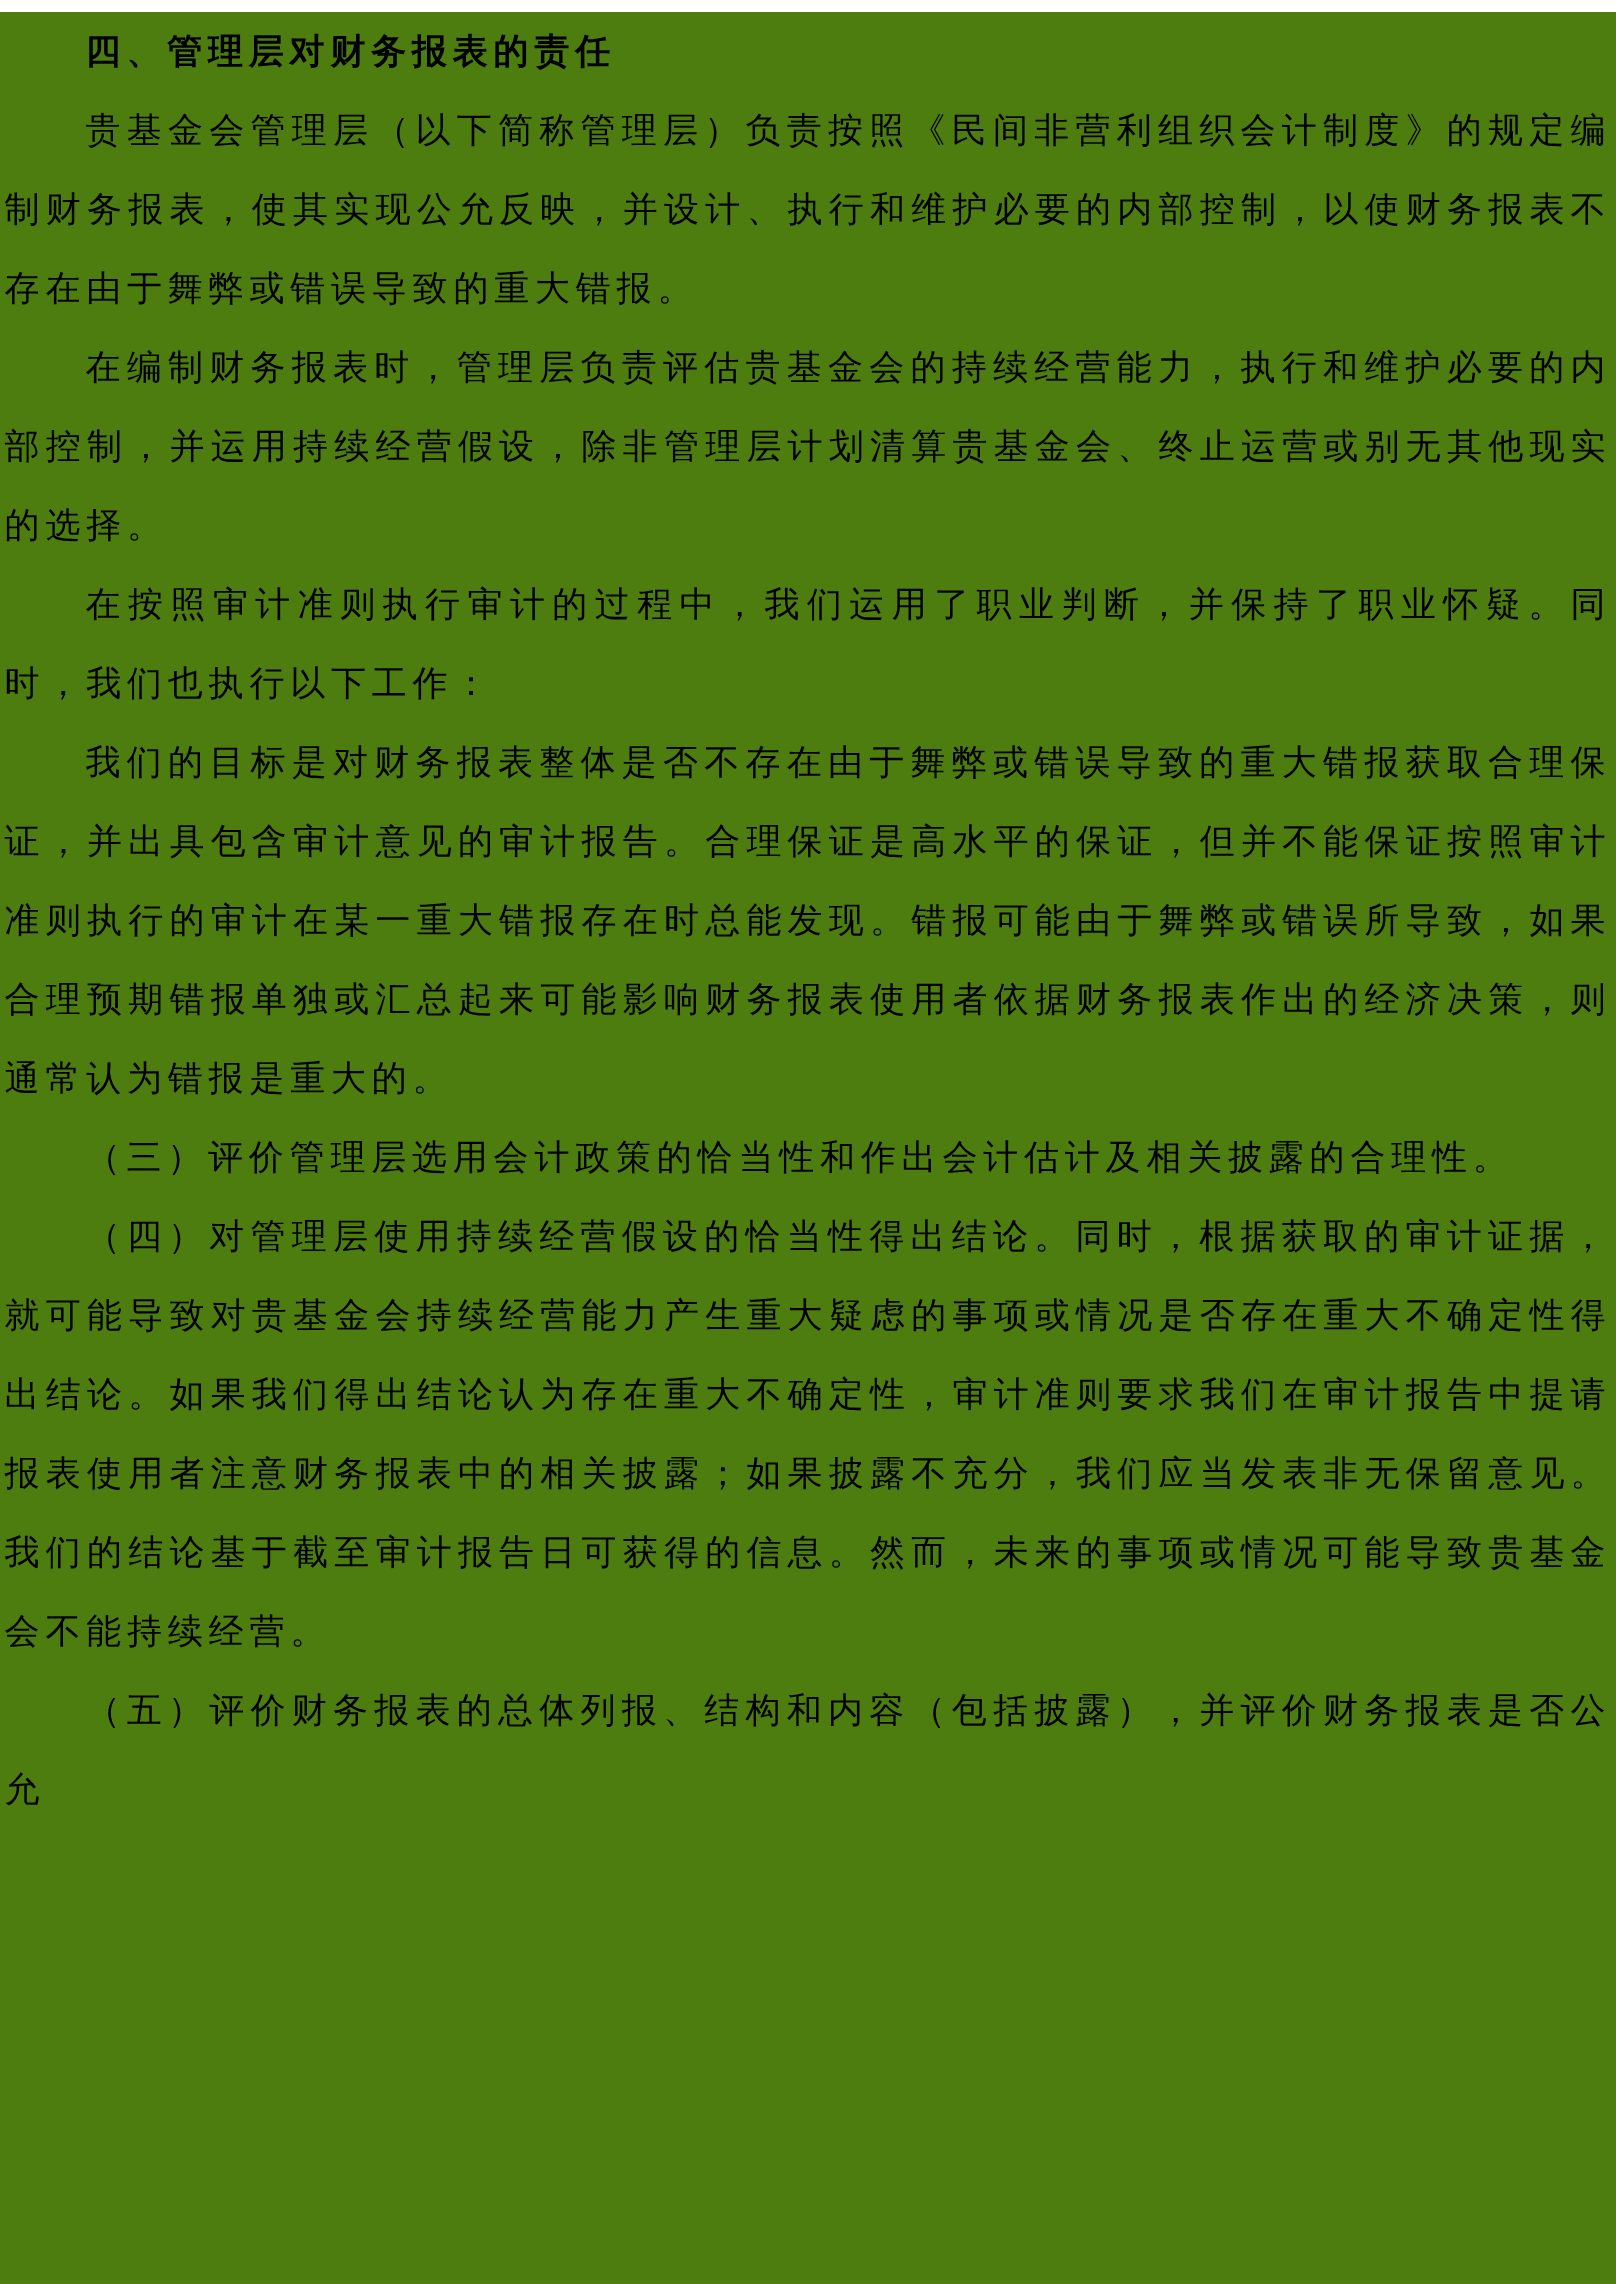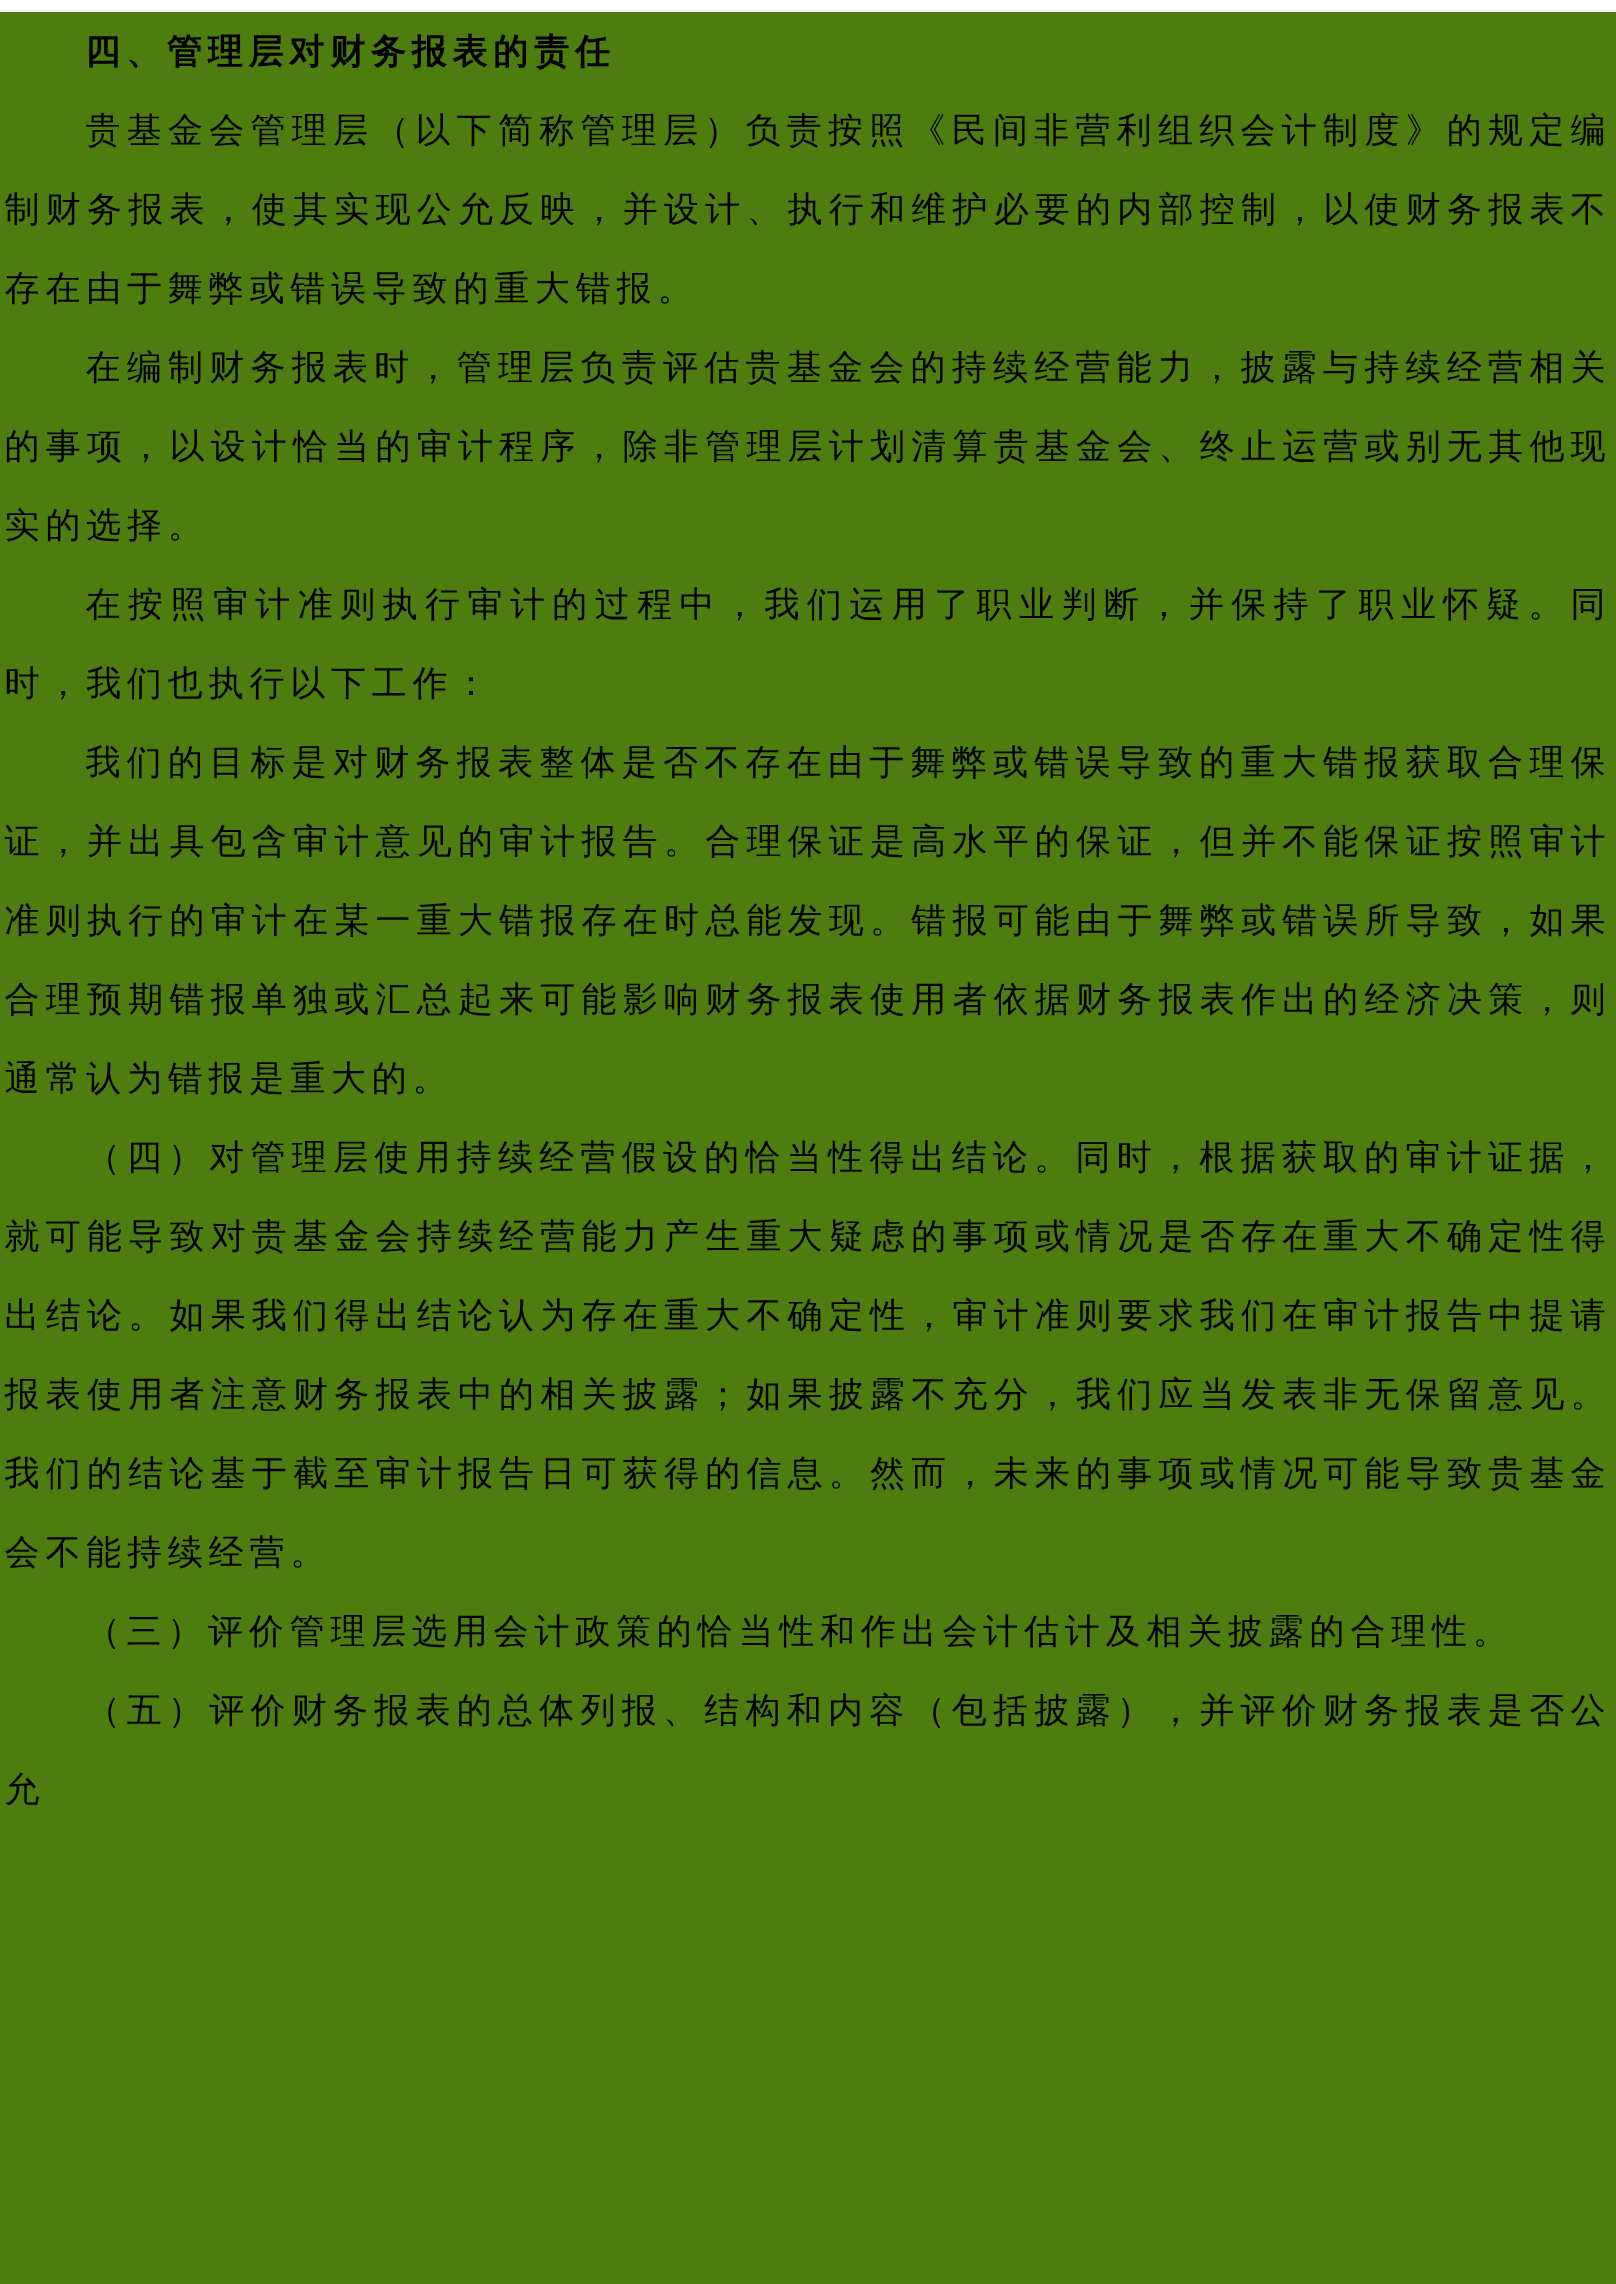--- a/index.html
+++ b/index.html
@@ -40,29 +40,29 @@
 </style>
 </head>
 <body>
 
 <div class="page">
 
   <h2 class="heading">四、管理层对财务报表的责任</h2>
 
   <p class="para">贵基金会管理层（以下简称管理层）负责按照《民间非营利组织会计制度》的规定编制财务报表，使其实现公允反映，并设计、执行和维护必要的内部控制，以使财务报表不存在由于舞弊或错误导致的重大错报。</p>
 
-  <p class="para">在编制财务报表时，管理层负责评估贵基金会的持续经营能力，披露与持续经营相关的事项，以设计恰当的审计程序，除非管理层计划清算贵基金会、终止运营或别无其他现实的选择。</p>
+  <p class="para">在编制财务报表时，管理层负责评估贵基金会的持续经营能力，执行和维护必要的内部控制，并运用持续经营假设，除非管理层计划清算贵基金会、终止运营或别无其他现实的选择。</p>
 
 
   <p class="para">在按照审计准则执行审计的过程中，我们运用了职业判断，并保持了职业怀疑。同时，我们也执行以下工作：</p>
 
   <p class="para">我们的目标是对财务报表整体是否不存在由于舞弊或错误导致的重大错报获取合理保证，并出具包含审计意见的审计报告。合理保证是高水平的保证，但并不能保证按照审计准则执行的审计在某一重大错报存在时总能发现。错报可能由于舞弊或错误所导致，如果合理预期错报单独或汇总起来可能影响财务报表使用者依据财务报表作出的经济决策，则通常认为错报是重大的。</p>
 
 
 
+  <p class="para">（三）评价管理层选用会计政策的恰当性和作出会计估计及相关披露的合理性。</p>
+
   <p class="para">（四）对管理层使用持续经营假设的恰当性得出结论。同时，根据获取的审计证据，就可能导致对贵基金会持续经营能力产生重大疑虑的事项或情况是否存在重大不确定性得出结论。如果我们得出结论认为存在重大不确定性，审计准则要求我们在审计报告中提请报表使用者注意财务报表中的相关披露；如果披露不充分，我们应当发表非无保留意见。我们的结论基于截至审计报告日可获得的信息。然而，未来的事项或情况可能导致贵基金会不能持续经营。</p>
-
-  <p class="para">（三）评价管理层选用会计政策的恰当性和作出会计估计及相关披露的合理性。</p>
 
   <p class="para">（五）评价财务报表的总体列报、结构和内容（包括披露），并评价财务报表是否公允</p>
 
 </div>
 
 
 </body></html>

